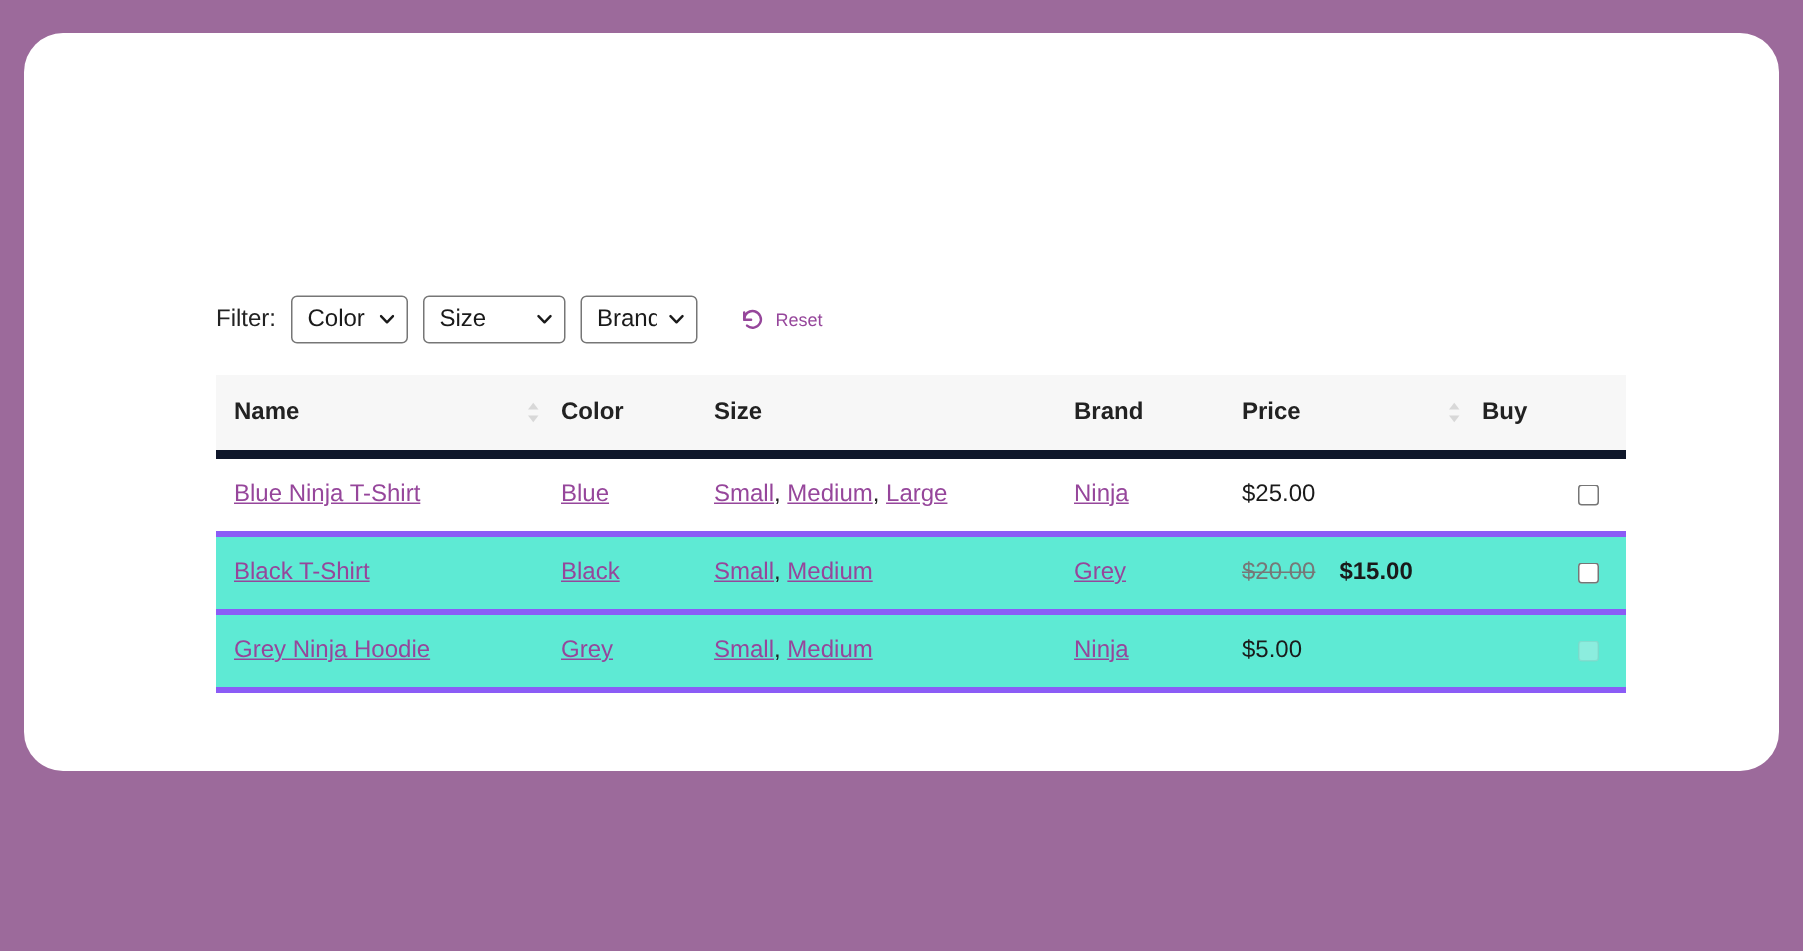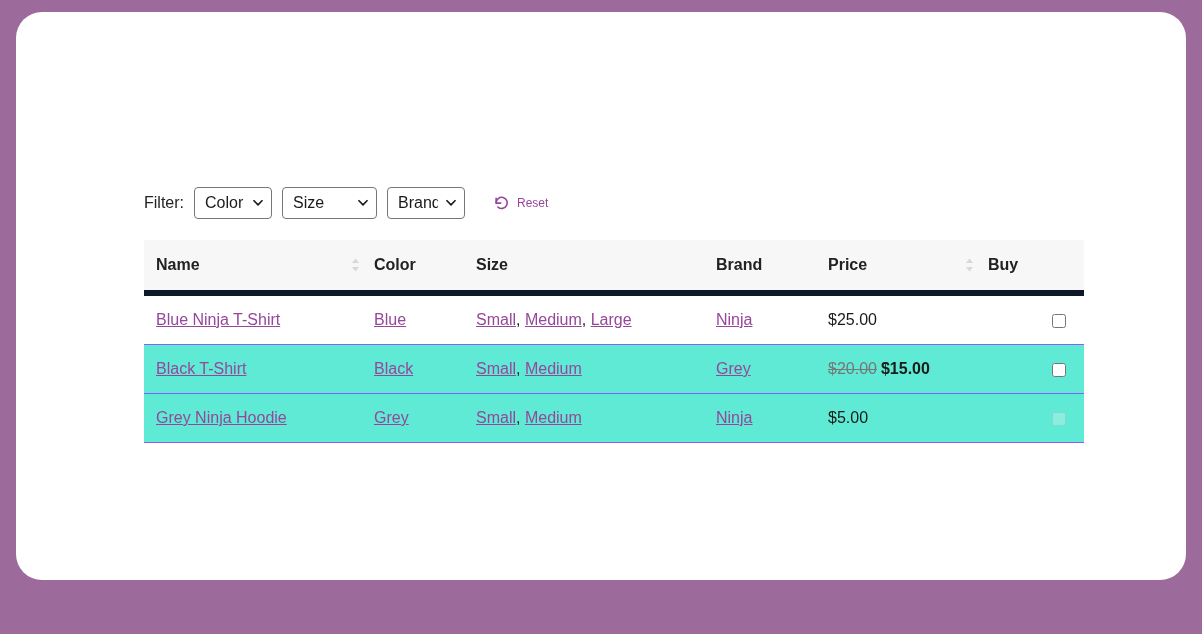--- a/index.html
+++ b/index.html
@@ -11,23 +11,23 @@
     width: 1202px;
     height: 634px;
     background: #9c6a9b;
     font-family: "Liberation Sans", sans-serif;
     overflow: hidden;
   }
 
   .page-frame {
     position: absolute;
     left: 16px;
-    top: 12px;
+    top: 22px;
     width: 1170px;
-    height: 568px;
+    height: 492px;
     background: #ffffff;
     border-radius: 26px;
     overflow: hidden;
   }
 
   .content {
     position: absolute;
     left: 128px;
     top: 172px;
     width: 930px;
@@ -137,39 +137,39 @@
     height: 16px;
     opacity: 1;
   }
   .sort-indicator svg { display: block; }
 
   table.products tbody td {
     font-size: 16px;
     color: #222222;
     padding: 15px 0 15px 0;
     vertical-align: middle;
-    border-bottom: 1px solid #8b5cf6;
+    border-bottom: 4px solid #8b5cf6;
   }
   td.c-name { padding-left: 12px !important; }
   td.c-buy  { text-align: right; padding-right: 18px !important; }
 
   tbody tr.row-odd  td { background: #ffffff; }
   tbody tr.row-even td { background: #5eead4; }
 
   a.cell-link {
     color: #96469b;
     text-decoration: underline;
     cursor: pointer;
   }
   .sep { color: #222222; }
 
   .price-old {
     color: #777777;
     text-decoration: line-through;
-    margin-right: 4px;
+    margin-right: 16px;
   }
   .price-new { color: #1a1a1a; font-weight: bold; }
   .price-plain { color: #1a1a1a; text-align: center; }
 
   input.buy-check {
     width: 14px;
     height: 14px;
     margin: 0;
     vertical-align: middle;
     accent-color: #96469b;

